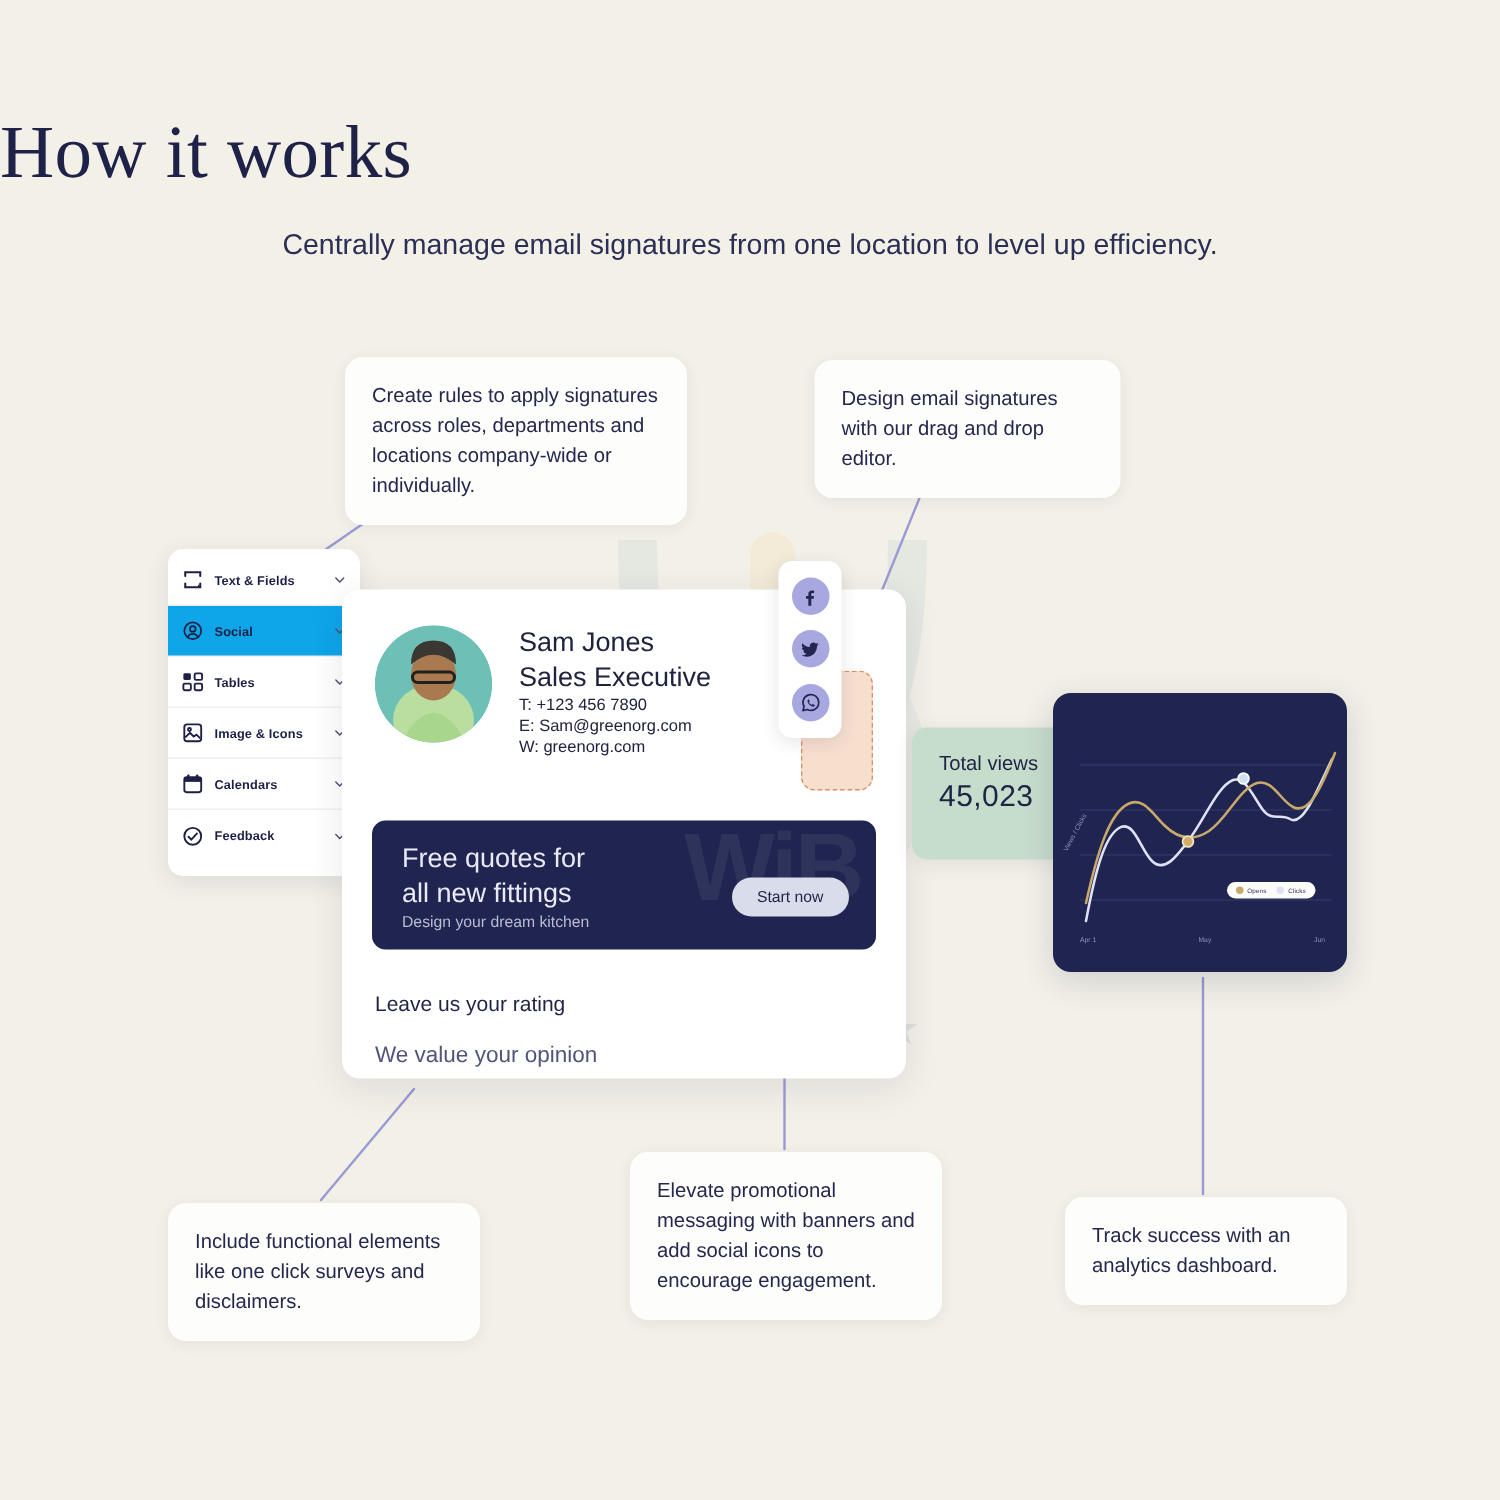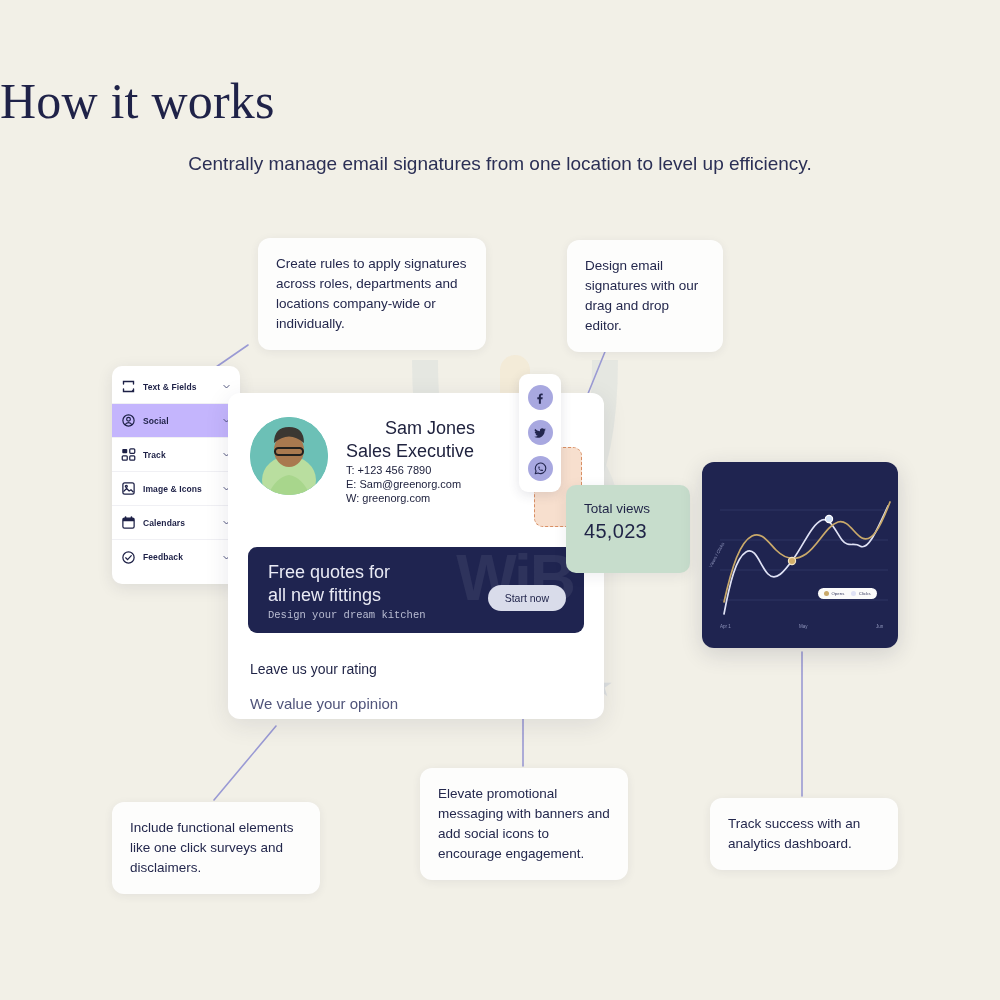--- a/index.html
+++ b/index.html
@@ -52,69 +52,69 @@
   .callout {
     position: absolute;
     background: #fdfdfc;
     border-radius: 12px;
     padding: 16px 18px;
     font-size: 13.5px;
     line-height: 20px;
     color: #24284d;
     box-shadow: 0 2px 10px rgba(40,40,70,.07);
   }
-  #callout-rules     { left: 230px; top: 238px; width: 228px; margin-left: 28px; }
-  #callout-design    { left: 567px; top: 240px; width: 156px; }
+  #callout-rules     { left: 230px; top: 238px; width: 228px; }
+  #callout-design    { left: 543px; top: 240px; width: 204px; }
   #callout-functional{ left: 112px; top: 802px; width: 208px; }
   #callout-promo     { left: 420px; top: 768px; width: 208px; }
   #callout-track     { left: 710px; top: 798px; width: 188px; }
 
   
   .sidebar {
     position: absolute; left: 112px; top: 366px;
     width: 128px; height: 218px;
     background: #ffffff; border-radius: 10px;
     box-shadow: 0 4px 16px rgba(40,40,70,.10);
     overflow: hidden; padding-top: 4px;
   }
   .side-item {
     height: 34px; display: flex; align-items: center;
     padding: 0 9px; gap: 7px;
     border-bottom: 1px solid #f0f0f4;
   }
   .side-item:last-child { border-bottom: none; }
-  .side-item.active { background: #c4b5fd; }
+  .side-item.active { background: #0ea5e9; }
   .side-icon { width: 15px; height: 15px; flex: 0 0 15px; display:block; }
   .side-label { font-size: 8.5px; font-weight: 700; color: #1d2046; letter-spacing: .1px; flex: 1; }
   .side-chev { width: 9px; height: 9px; flex: 0 0 9px; }
 
   
   .sigcard {
     position: absolute; left: 228px; top: 393px;
     width: 376px; height: 326px;
     background: #ffffff; border-radius: 12px;
     box-shadow: 0 6px 24px rgba(40,40,70,.10);
     overflow: hidden;
   }
   .sig-top { display: flex; padding: 24px 22px 0 22px; gap: 18px; }
   .avatar {
     width: 78px; height: 78px; border-radius: 50%;
     background: #67bfb5; flex: 0 0 78px; position: relative; overflow: hidden;
   }
-  .sig-name  { font-size: 18px; font-weight: 400; color: #20233f; line-height: 23px; margin-left: 39px; }
+  .sig-name  { font-size: 18px; font-weight: 400; color: #20233f; line-height: 23px; }
   .sig-role  { font-size: 18px; font-weight: 400; color: #20233f; line-height: 23px; }
   .sig-contact { font-size: 11px; line-height: 14px; color: #20233f; }
 
   .banner {
     position: absolute; left: 20px; top: 154px;
     width: 336px; height: 86px;
     background: #1f2450; border-radius: 9px; overflow: hidden;
   }
   .banner-title { position:absolute; left: 20px; top: 14px; font-size: 18px; line-height: 23px; color:#e9eaf4; font-weight:400; }
-  .banner-sub   { position:absolute; left: 20px; top: 62px; font-size: 10.5px; color:#b9bcd2;font-family:Liberation Mono, monospace; }
+  .banner-sub   { position:absolute; left: 20px; top: 62px; font-size: 10.5px; color:#b9bcd2; }
   .banner-btn {
     position: absolute; right: 18px; top: 38px;
     background: #d9dcea; color: #22264c;
     font-size: 10.5px; padding: 7px 17px; border-radius: 20px;
     border: none; cursor: pointer;
   }
   .banner-wm { position:absolute; right: 10px; top: -6px; font-size: 64px; font-weight: 700; color: rgba(255,255,255,.07); letter-spacing:-2px;}
 
   .rating { position: absolute; left: 22px; top: 268px; }
   .rating-title { font-size: 14px; color:#1f2346; font-weight: 400; }
@@ -135,21 +135,21 @@
     cursor: pointer;
   }
   .dropzone {
     position: absolute; left: 534px; top: 447px;
     width: 48px; height: 80px; border-radius: 9px;
     background: #f7dfce; border: 1.5px dashed #d98f64;
   }
 
   
   .views-badge {
-    position: absolute; left: 566px; top: 485px;
+    position: absolute; left: 608px; top: 485px;
     width: 124px; height: 88px;
     background: #c7ddcc; border-radius: 10px;
     padding: 16px 0 0 18px;
     box-shadow: 0 3px 14px rgba(40,40,70,.08);
   }
   .views-label { font-size: 13.5px; color:#1f2346; }
   .views-value { font-size: 20px; color:#1f2346; margin-top: 4px; letter-spacing: .3px; }
 
   
   .analytics {
@@ -237,21 +237,21 @@
         </svg>
     </div>
 
     <div class="side-item">
       <svg class="side-icon" viewBox="0 0 24 24">
         <rect x="2" y="3" width="8" height="7" rx="1.5" fill="#1d2046"></rect>
         <rect x="14" y="3" width="8" height="7" rx="1.5" fill="none" stroke="#1d2046" stroke-width="2"></rect>
         <rect x="2" y="14" width="8" height="7" rx="1.5" fill="none" stroke="#1d2046" stroke-width="2"></rect>
         <rect x="14" y="14" width="8" height="7" rx="1.5" fill="none" stroke="#1d2046" stroke-width="2"></rect>
       </svg>
-      <span class="side-label">Track</span>
+      <span class="side-label">Tables</span>
       <svg class="side-chev" viewBox="0 0 24 24" fill="none" stroke="#4a4e77" stroke-width="2.5">
           <path d="M5 9l7 7 7-7" stroke-linecap="round"></path>
         </svg>
     </div>
 
     <div class="side-item">
       <svg class="side-icon" viewBox="0 0 24 24" fill="none" stroke="#1d2046" stroke-width="2">
         <rect x="3" y="3" width="18" height="18" rx="3"></rect>
         <circle cx="8.5" cy="8.5" r="1.6"></circle>
         <path d="M4 17l5-5 4 4 3-2 4 4"></path>

